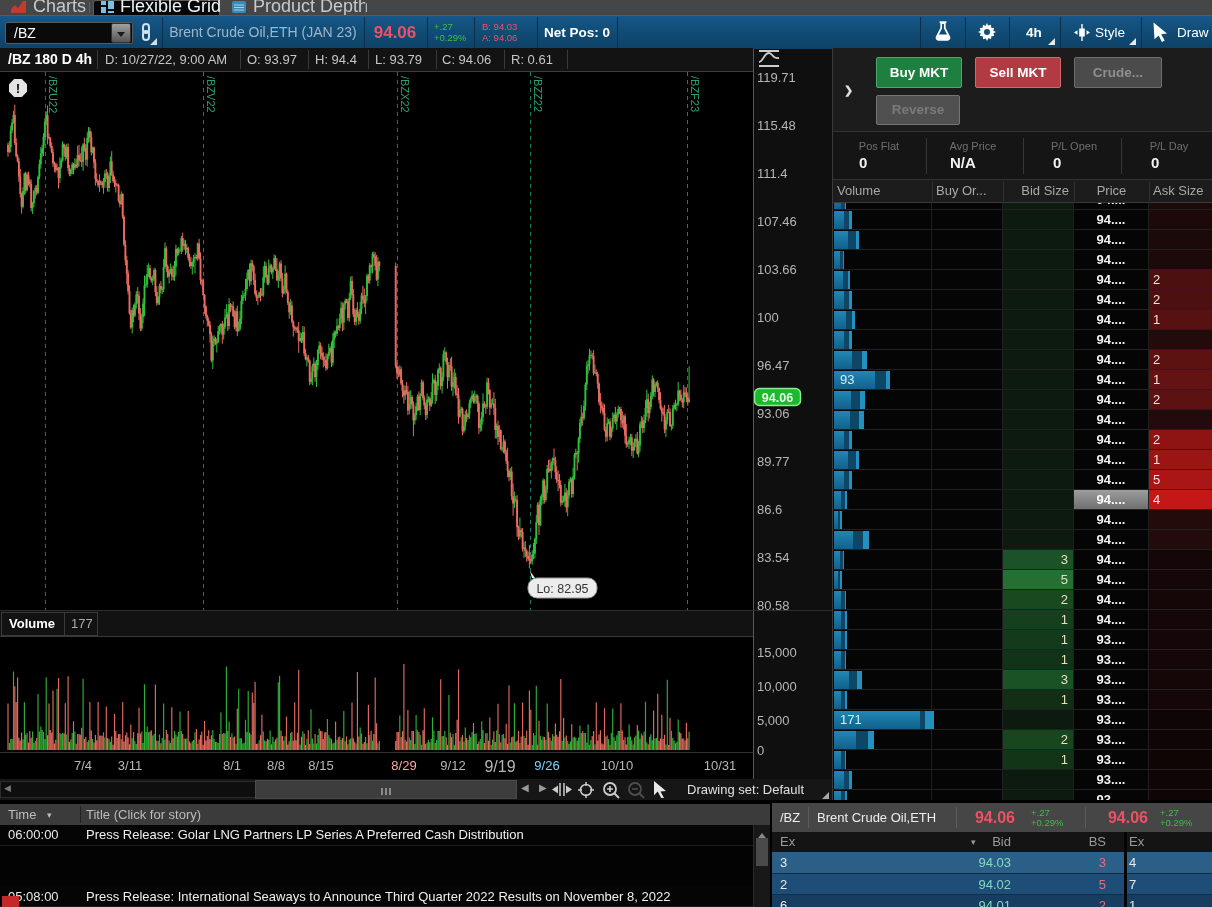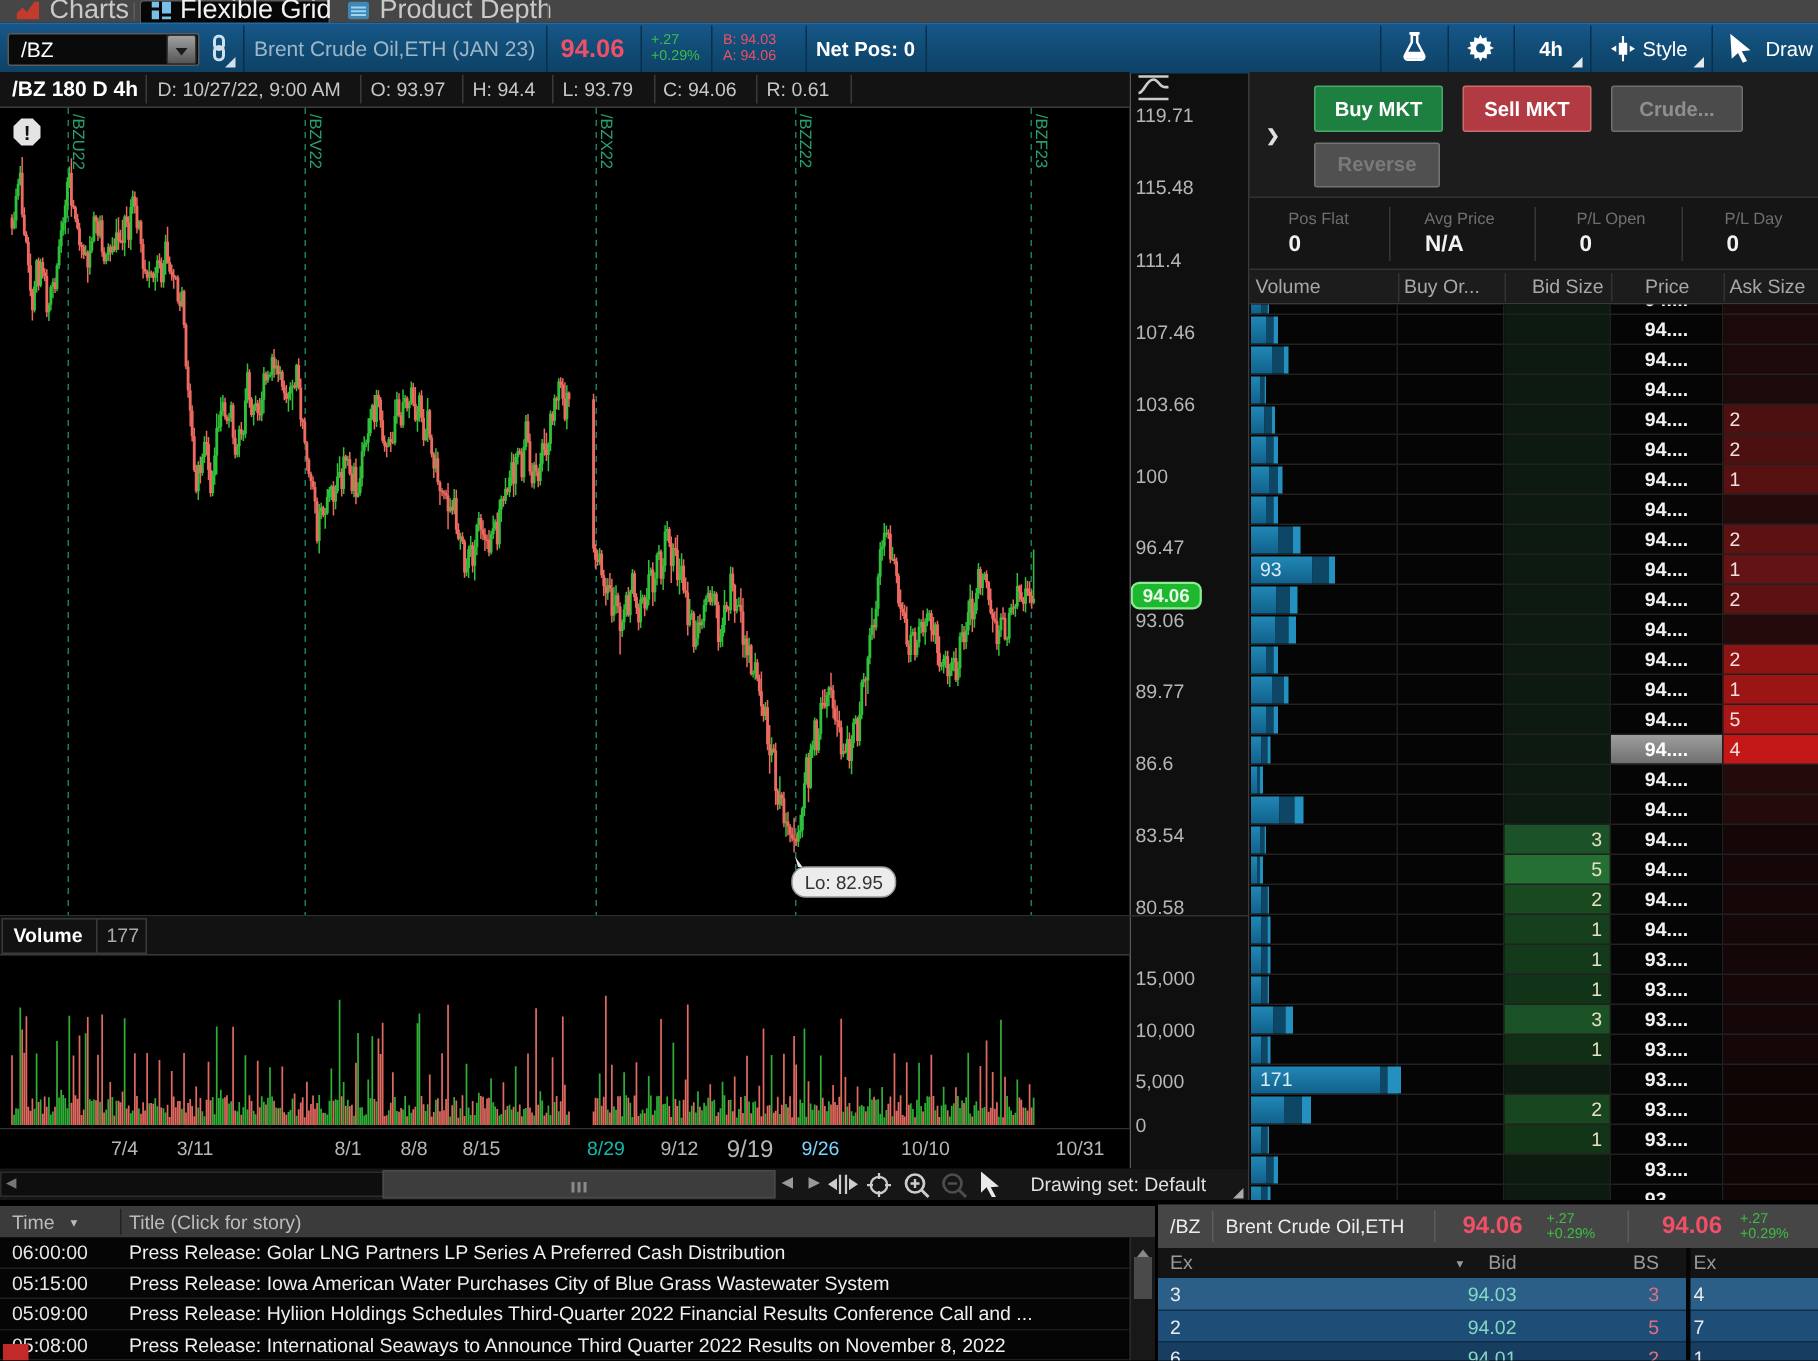--- a/index.html
+++ b/index.html
@@ -227,21 +227,21 @@
  <div style="position:absolute;left:1px;top:1px;width:64px;height:24px;border:1px solid #3a3a3a;color:#fff;font-weight:bold;font-size:13px;line-height:22px;padding-left:7px">Volume</div>
  <div style="position:absolute;left:65px;top:1px;width:33px;height:24px;border:1px solid #3a3a3a;border-left:none;color:#aaa;font-size:13px;line-height:22px;padding-left:6px">177</div>
 </div>
 
 <div class="abs" style="left:0;top:753px;width:753px;height:26px;background:#000">
 <div style="position:absolute;left:58px;top:5px;width:50px;text-align:center;font-size:13px;color:#b6b6b6">7/4</div>
       <div style="position:absolute;left:105px;top:5px;width:50px;text-align:center;font-size:13px;color:#b6b6b6">3/11</div>
       <div style="position:absolute;left:207px;top:5px;width:50px;text-align:center;font-size:13px;color:#b6b6b6">8/1</div>
       <div style="position:absolute;left:251px;top:5px;width:50px;text-align:center;font-size:13px;color:#b6b6b6">8/8</div>
       <div style="position:absolute;left:296px;top:5px;width:50px;text-align:center;font-size:13px;color:#b6b6b6">8/15</div>
-      <div style="position:absolute;left:379px;top:5px;width:50px;text-align:center;font-size:13px;color:#14b8a6">8/29</div>
+      <div style="position:absolute;left:379px;top:5px;width:50px;text-align:center;font-size:13px;color:#fca5a5">8/29</div>
       <div style="position:absolute;left:428px;top:5px;width:50px;text-align:center;font-size:13px;color:#b6b6b6">9/12</div>
       <div style="position:absolute;left:475px;top:5px;width:50px;text-align:center;font-size:16px;color:#b6b6b6">9/19</div>
       <div style="position:absolute;left:522px;top:5px;width:50px;text-align:center;font-size:13px;color:#7dd3fc">9/26</div>
       <div style="position:absolute;left:592px;top:5px;width:50px;text-align:center;font-size:13px;color:#b6b6b6">10/10</div>
       <div style="position:absolute;left:695px;top:5px;width:50px;text-align:center;font-size:13px;color:#b6b6b6">10/31</div>
 </div>
 
 <div id="scrollrow" class="abs">
  <div id="sctrack"></div>
  <div id="scthumb">
@@ -280,28 +280,20 @@
 <div id="news" class="abs">
  <div id="newshead">
    <span style="position:absolute;left:8px">Time</span>
    <span style="position:absolute;left:47px;font-size:9px;top:1px">▾</span>
    <div style="position:absolute;left:80px;top:2px;width:1px;height:17px;background:#222"></div>
    <span style="position:absolute;left:86px">Title (Click for story)</span>
  </div>
  <div class="nrow" style="top:21px">
         <span class="ntime">06:00:00</span>
         <span class="ntitle">Press Release: Golar LNG Partners LP Series A Preferred Cash Distribution</span>
-      </div>
- <div class="nrow" style="top:41.5px">
-        <span class="ntime">05:15:00</span>
-        <span class="ntitle">Press Release: Iowa American Water Purchases City of Blue Grass Wastewater System</span>
-      </div>
- <div class="nrow" style="top:62px">
-        <span class="ntime">05:09:00</span>
-        <span class="ntitle">Press Release: Hyliion Holdings Schedules Third-Quarter 2022 Financial Results Conference Call and ...</span>
       </div>
  <div class="nrow" style="top:82.5px">
         <span class="ntime">05:08:00</span>
         <span class="ntitle">Press Release: International Seaways to Announce Third Quarter 2022 Results on November 8, 2022</span>
       </div>
  <div id="newssb">
    <div style="position:absolute;left:4px;top:4px;width:0;height:0;border:4px solid transparent;border-bottom:5px solid #888"></div>
    <div style="position:absolute;left:2px;top:13px;width:12px;height:28px;background:#4a4a4a"></div>
  </div>
 </div>

